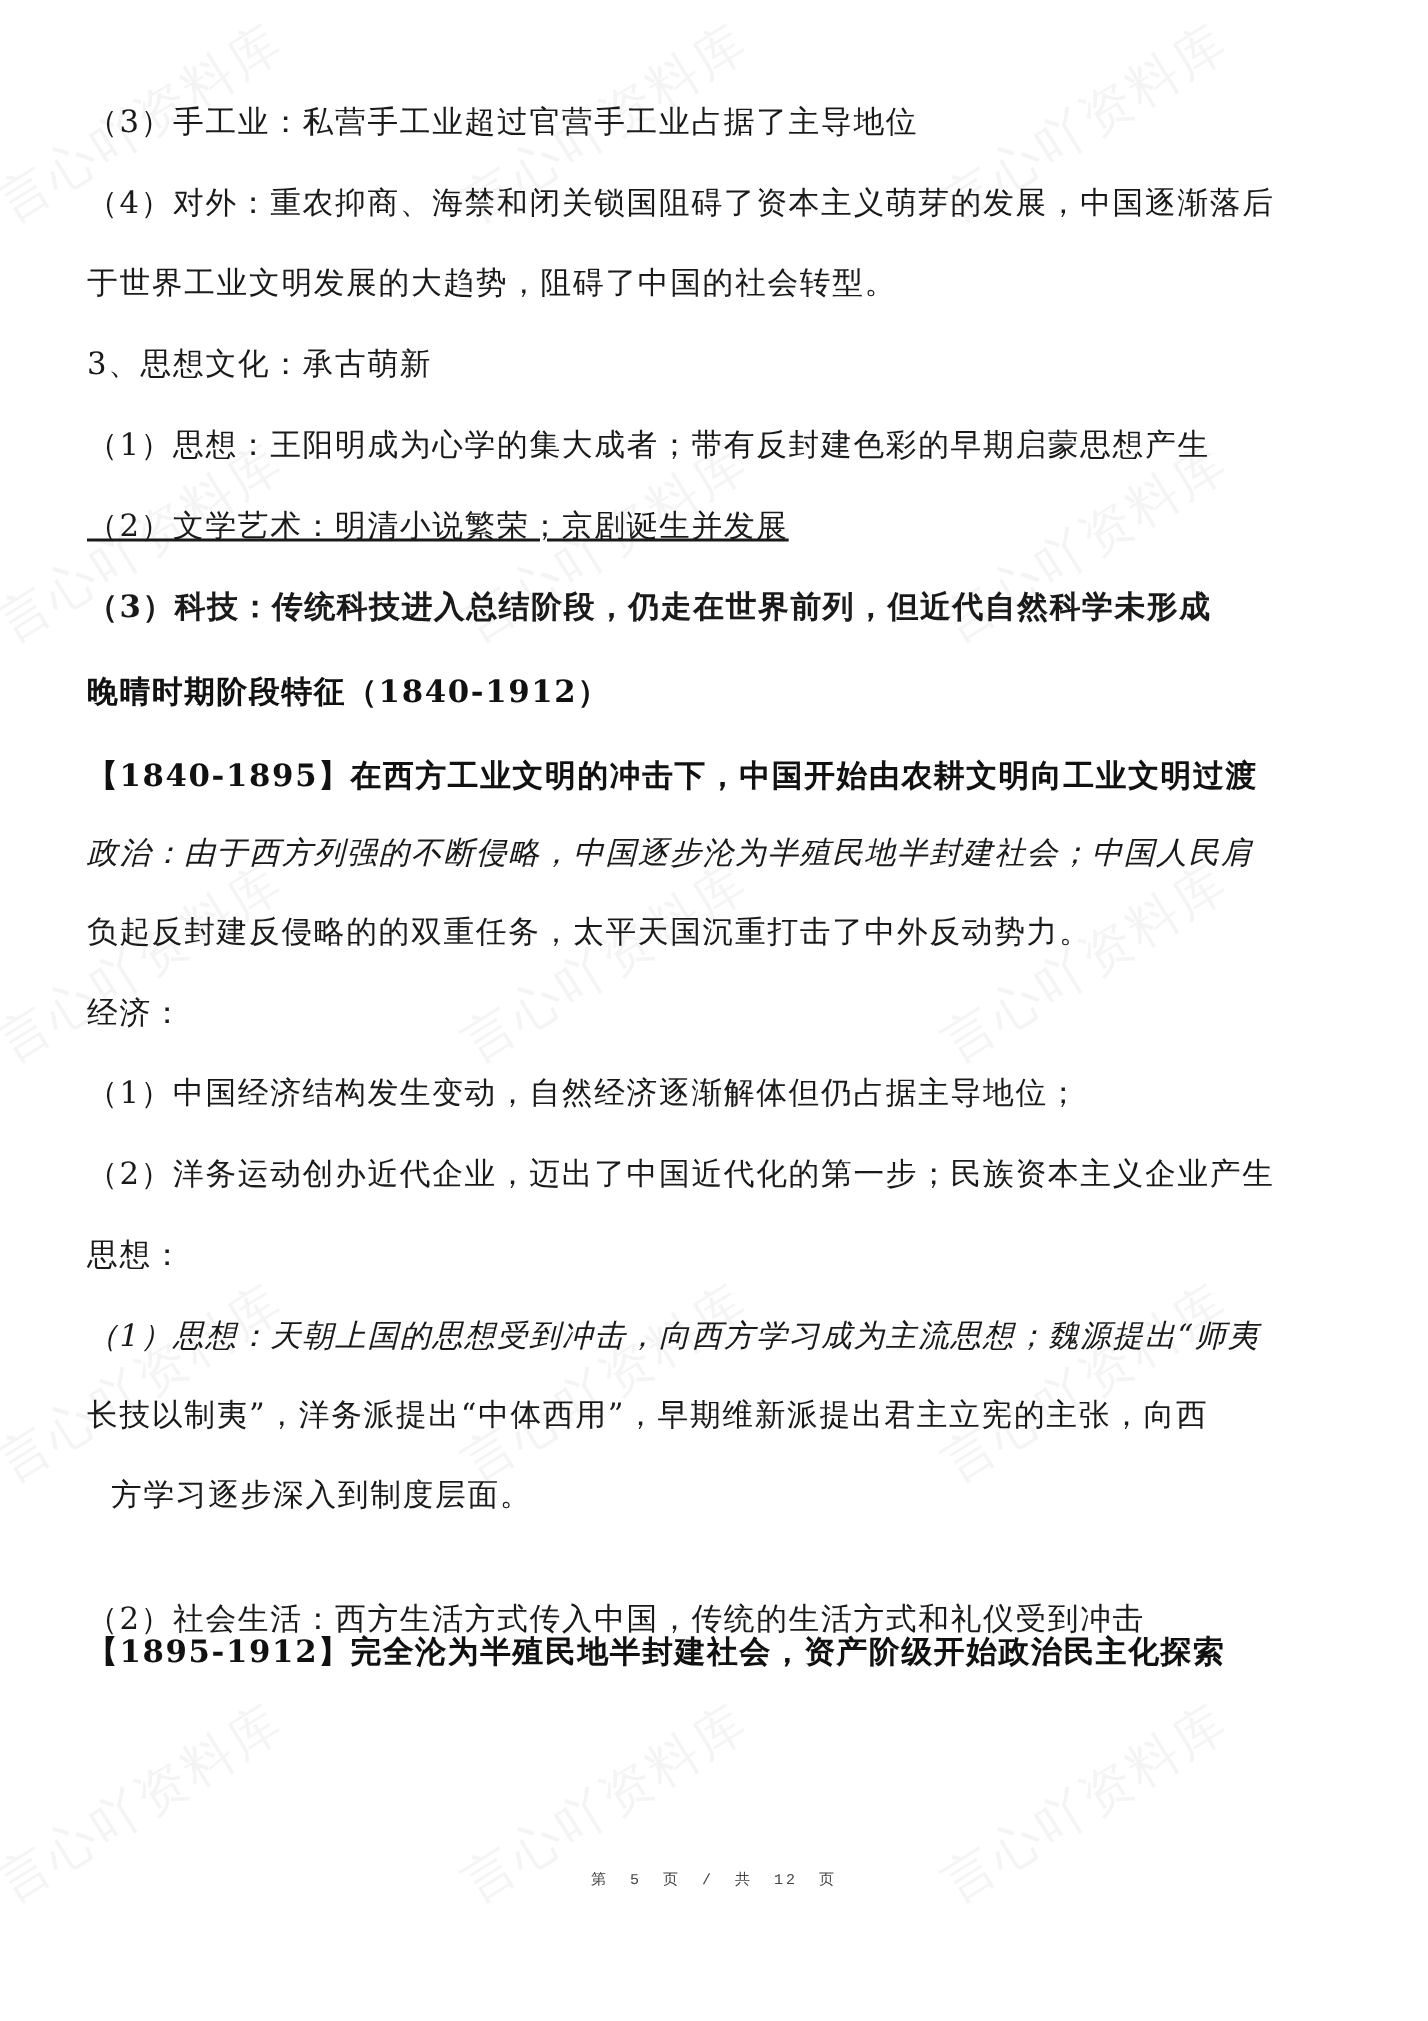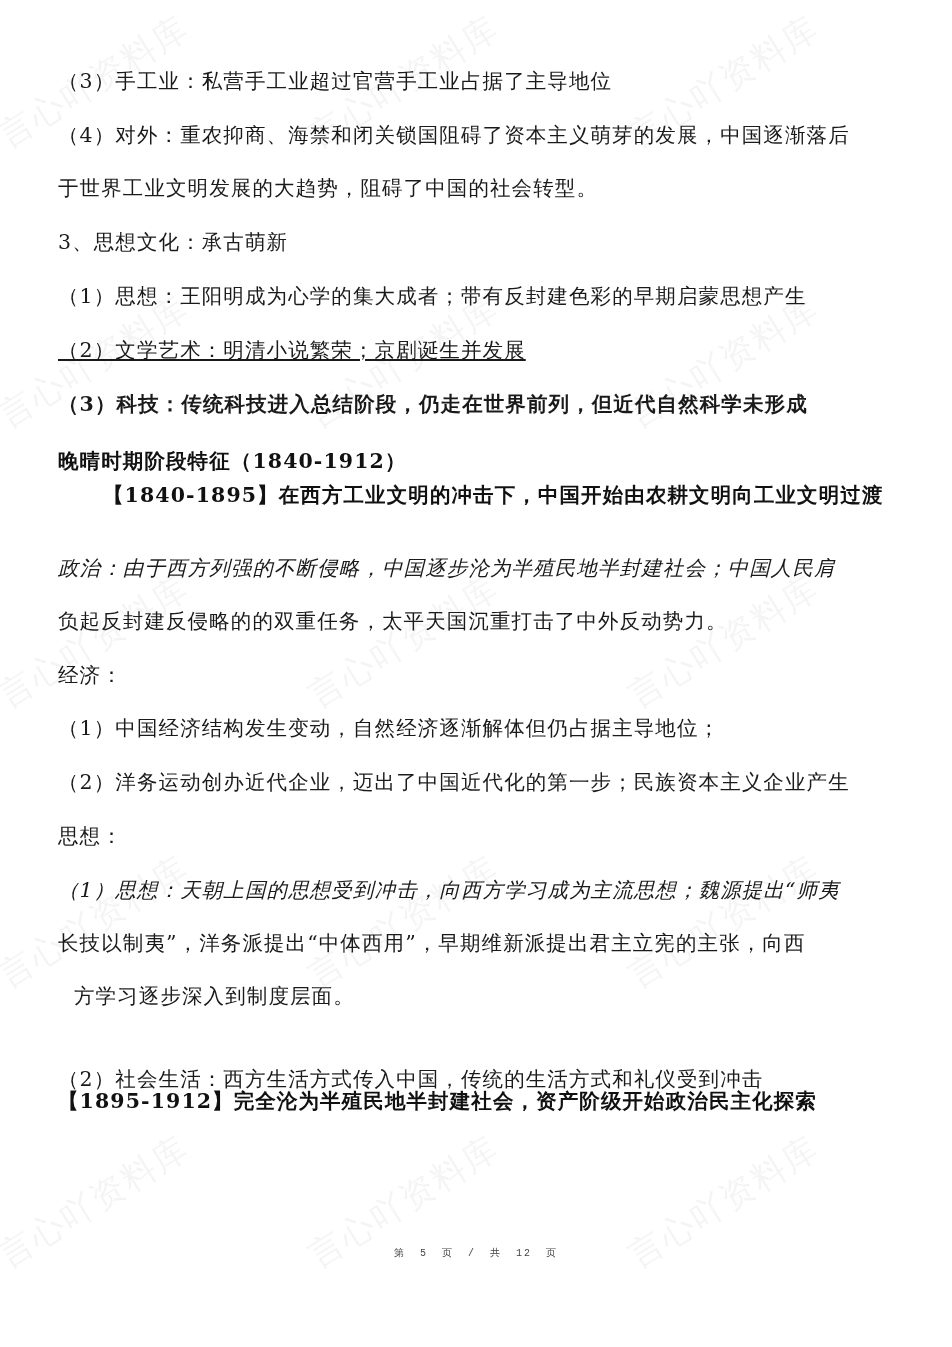--- a/index.html
+++ b/index.html
@@ -51,21 +51,21 @@
 <div class="page">
   <div id="lines">
       <div class="line" style="top: 68px;">（3）手工业：私营手工业超过官营手工业占据了主导地位</div>
       <div class="line" style="top: 122px;">（4）对外：重农抑商、海禁和闭关锁国阻碍了资本主义萌芽的发展，中国逐渐落后</div>
       <div class="line" style="top: 175px;">于世界工业文明发展的大趋势，阻碍了中国的社会转型。</div>
       <div class="line" style="top: 229px; text-align: right;">3、思想文化：承古萌新</div>
       <div class="line" style="top: 283px;">（1）思想：王阳明成为心学的集大成者；带有反封建色彩的早期启蒙思想产生</div>
       <div class="line" style="top: 337px; text-decoration: underline;">（2）文学艺术：明清小说繁荣；京剧诞生并发展</div>
       <div class="line" style="top: 391px; font-weight: bold;">（3）科技：传统科技进入总结阶段，仍走在世界前列，但近代自然科学未形成</div>
       <div class="line bold" style="top: 448px;">晚晴时期阶段特征（1840-1912）</div>
-      <div class="line bold" style="top: 482px; margin-left: 45px;">【1840-1895】在西方工业文明的冲击下，中国开始由农耕文明向工业文明过渡</div>
+      <div class="line bold" style="top: 504px;">【1840-1895】在西方工业文明的冲击下，中国开始由农耕文明向工业文明过渡</div>
       <div class="line" style="top: 555px; font-style: italic;">政治：由于西方列强的不断侵略，中国逐步沦为半殖民地半封建社会；中国人民肩</div>
       <div class="line" style="top: 608px;">负起反封建反侵略的的双重任务，太平天国沉重打击了中外反动势力。</div>
       <div class="line" style="top: 662px;">经济：</div>
       <div class="line" style="top: 715px;">（1）中国经济结构发生变动，自然经济逐渐解体但仍占据主导地位；</div>
       <div class="line" style="top: 769px;">（2）洋务运动创办近代企业，迈出了中国近代化的第一步；民族资本主义企业产生</div>
       <div class="line" style="top: 823px;">思想：</div>
       <div class="line" style="top: 877px; font-style: italic;">（1）思想：天朝上国的思想受到冲击，向西方学习成为主流思想；魏源提出“师夷</div>
       <div class="line" style="top: 930px;">长技以制夷”，洋务派提出“中体西用”，早期维新派提出君主立宪的主张，向西</div>
       <div class="line" style="top: 983px; margin-left: 16px;">方学习逐步深入到制度层面。</div>
       <div class="line" style="top: 1066px;">（2）社会生活：西方生活方式传入中国，传统的生活方式和礼仪受到冲击</div>

